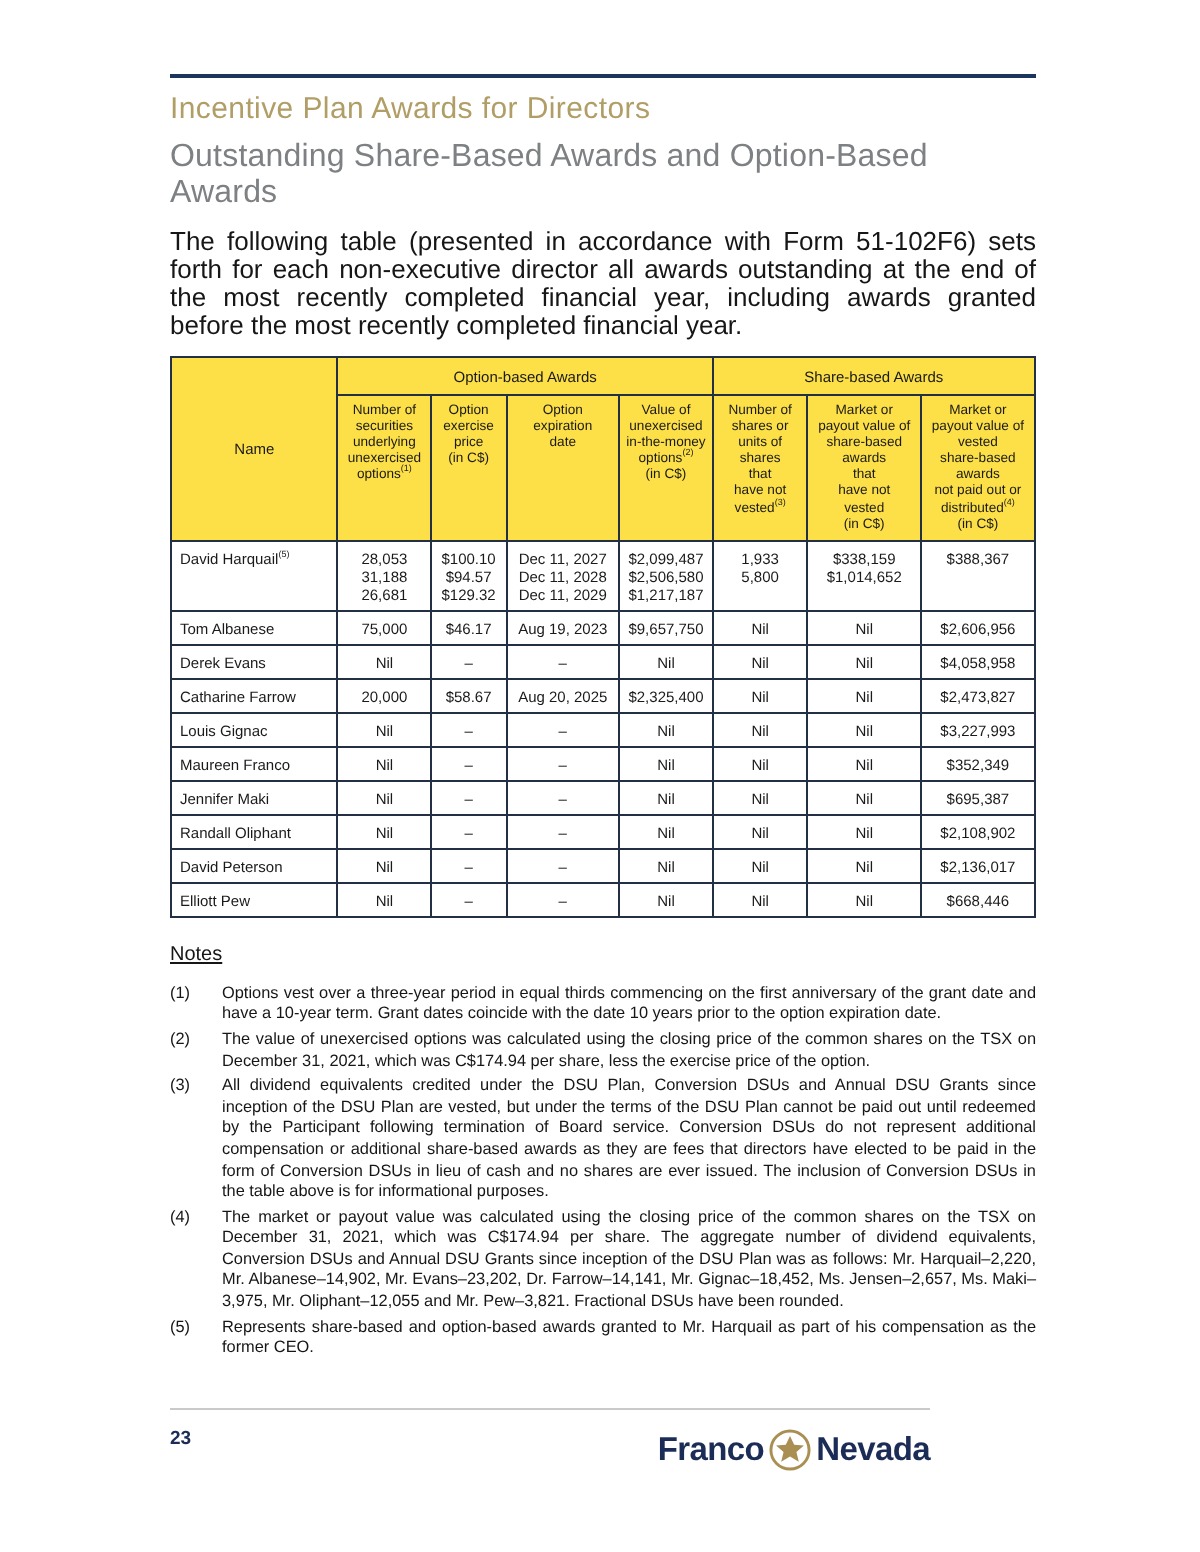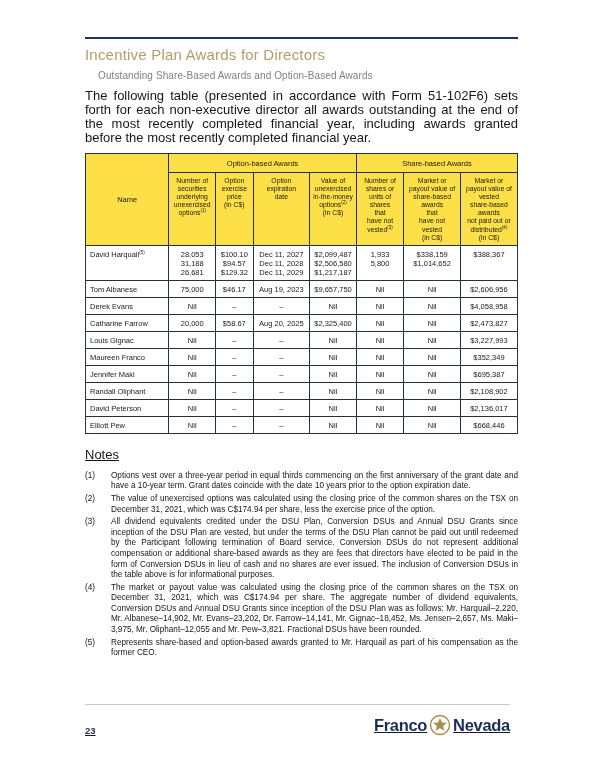--- a/index.html
+++ b/index.html
@@ -1,42 +1,42 @@
 <!DOCTYPE html>
 <html><head>
 <meta charset="utf-8">
 <style>
   html,body{margin:0;padding:0;background:#fff;}
   .page{
     position:relative;width:550px;height:776px;background:#ffffff;overflow:hidden;
-    font-family:"Liberation Sans",sans-serif;color:#1b1b1b;padding-left:45px;
+    font-family:"Liberation Sans",sans-serif;color:#1b1b1b;
   }
   .content{position:absolute;left:85px;width:433px;top:0;}
   .top-rule{margin-top:37px;height:2px;background:#1B355C;}
   .title{margin:7px 0 0;font-size:15px;font-weight:400;color:#B19E67;letter-spacing:.2px;}
-  .subtitle{margin:7px 13px 0;font-size:10px;font-weight:400;color:#7E8184;letter-spacing:.1px;}
+  .subtitle{margin:7px 0 0;font-size:16px;font-weight:400;color:#7E8184;letter-spacing:.1px;}
   .intro{margin:8px 0 0;font-size:13px;line-height:14px;text-align:justify;color:#161616;}
   table.awards{margin-top:8px;width:100%;border-collapse:collapse;table-layout:fixed;color:#1a1a1a;}
   table.awards th,table.awards td{border:1px solid #232f42;}
   table.awards{border:1.5px solid #232f42;}
   thead th{background:#fde047;font-weight:400;}
   tr.group-row th{font-size:7.5px;height:16px;padding:1px 2px;}
   tr.cols-row th{font-size:6.8px;line-height:8.1px;vertical-align:top;padding:4px 2px 3px;}
   tbody td{font-size:7.5px;line-height:9px;text-align:center;vertical-align:top;padding:4px 2px 3px;border-top-width:2px;}
   tbody td.name-cell{text-align:left;padding-left:4px;}
   sup{font-size:4.5px;vertical-align:super;line-height:0;}
   col.c-name{width:19.3%;}col.c1{width:10.8%;}col.c2{width:8.7%;}col.c3{width:13.1%;}
   col.c4{width:10.8%;}col.c5{width:11%;}col.c6{width:13.1%;}col.c7{width:13.2%;}
   .notes{margin-top:13px;}
-  .notes-title{font-size:13px;text-decoration:underline;color:#161616;margin-bottom:9px;}
+  .notes-title{font-size:10px;text-decoration:underline;color:#161616;margin-bottom:9px;}
   .note-row{display:flex;font-size:8.2px;line-height:10.6px;color:#161616;margin-bottom:2px;}
   .note-num{flex:none;width:26px;}
   .note-text{flex:1;text-align:justify;}
   .footer-rule{position:absolute;left:85px;right:85px;top:704px;height:1px;background:#C9CACC;}
-  .footer-row{position:absolute;left:85px;right:85px;top:714px;display:flex;justify-content:space-between;align-items:flex-end;text-decoration:underline;}
+  .footer-row{position:absolute;left:85px;right:85px;top:714px;display:flex;justify-content:space-between;align-items:flex-start;}
   .page-num{font-size:9.5px;font-weight:700;color:#1B2D56;}
   .logo{display:flex;align-items:center;gap:2px;font-size:16.5px;font-weight:700;color:#1B2D56;letter-spacing:-.3px;}
   .logo-badge{display:inline-flex;width:22px;height:22px;}
 </style>
 </head>
 <body>
 
 <div class="page">
   <div class="content">
     <div class="top-rule"></div>

